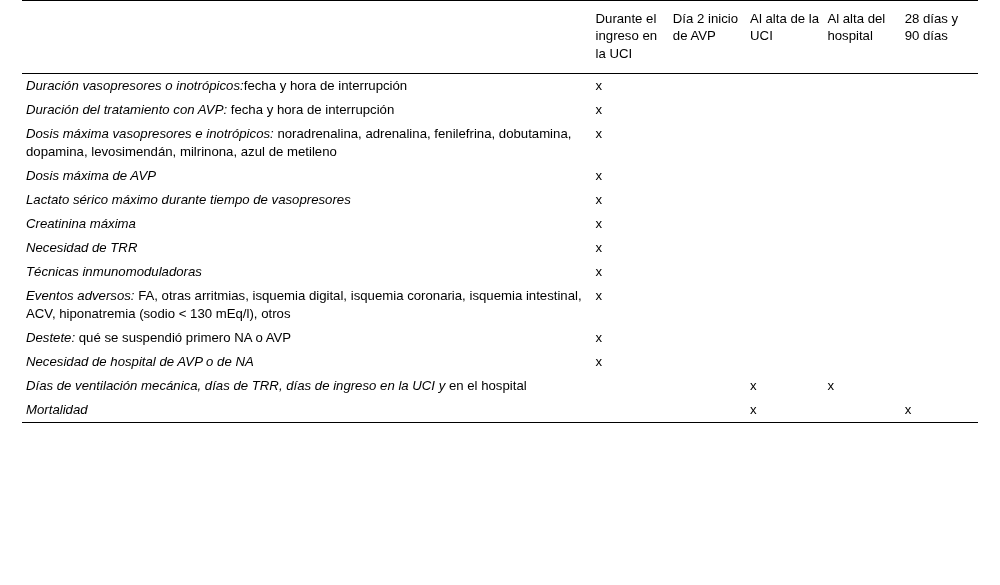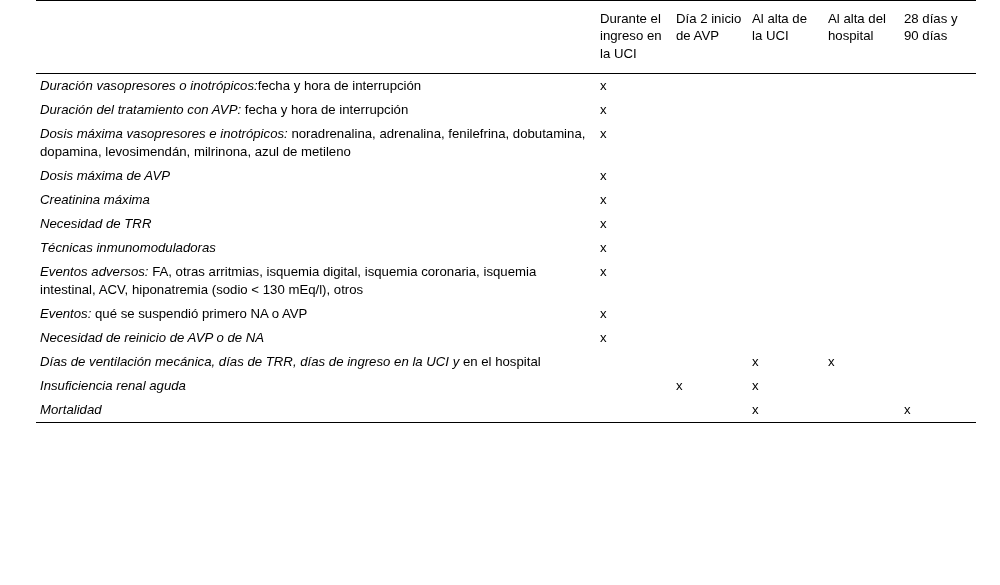--- a/index.html
+++ b/index.html
@@ -12,21 +12,21 @@
     height: 585px;
     font-family: "Liberation Sans", sans-serif;
     color: #000000;
     overflow: hidden;
   }
   .page {
     position: relative;
     width: 1000px;
     height: 426px;
     box-sizing: border-box;
-    padding: 0 36px;
+    padding: 0 22px;
   }
   table.data-table {
     width: 100%;
     border-collapse: collapse;
     table-layout: fixed;
     font-size: 13.2px;
   }
   table.data-table thead tr.head-row th {
     vertical-align: top;
     text-align: left;
@@ -110,20 +110,28 @@
         </tr>
         <tr>
           <td class="desc"><em>Dosis máxima de AVP</em><span></span></td>
           <td class="mark">x</td>
           <td class="mark"></td>
           <td class="mark"></td>
           <td class="mark"></td>
           <td class="mark"></td>
         </tr>
         <tr>
+          <td class="desc"><em>Lactato sérico máximo durante tiempo de vasopresores</em><span></span></td>
+          <td class="mark">x</td>
+          <td class="mark"></td>
+          <td class="mark"></td>
+          <td class="mark"></td>
+          <td class="mark"></td>
+        </tr>
+        <tr>
           <td class="desc"><em>Creatinina máxima</em><span></span></td>
           <td class="mark">x</td>
           <td class="mark"></td>
           <td class="mark"></td>
           <td class="mark"></td>
           <td class="mark"></td>
         </tr>
         <tr>
           <td class="desc"><em>Necesidad de TRR</em><span></span></td>
           <td class="mark">x</td>
@@ -142,49 +150,41 @@
         </tr>
         <tr>
           <td class="desc"><em>Eventos adversos:</em><span> FA, otras arritmias, isquemia digital, isquemia coronaria, isquemia intestinal, ACV, hiponatremia (sodio &lt;  130  mEq/l), otros</span></td>
           <td class="mark">x</td>
           <td class="mark"></td>
           <td class="mark"></td>
           <td class="mark"></td>
           <td class="mark"></td>
         </tr>
         <tr>
-          <td class="desc"><em>Eventos:</em><span> qué se suspendió primero NA o AVP</span></td>
+          <td class="desc"><em>Destete:</em><span> qué se suspendió primero NA o AVP</span></td>
           <td class="mark">x</td>
           <td class="mark"></td>
           <td class="mark"></td>
           <td class="mark"></td>
           <td class="mark"></td>
         </tr>
         <tr>
-          <td class="desc"><em>Necesidad de reinicio de AVP o de NA</em><span></span></td>
+          <td class="desc"><em>Necesidad de hospital de AVP o de NA</em><span></span></td>
           <td class="mark">x</td>
           <td class="mark"></td>
           <td class="mark"></td>
           <td class="mark"></td>
           <td class="mark"></td>
         </tr>
         <tr>
           <td class="desc"><em>Días de ventilación mecánica, días de TRR, días de ingreso en la UCI y</em><span> en el hospital</span></td>
           <td class="mark"></td>
           <td class="mark"></td>
           <td class="mark">x</td>
           <td class="mark">x</td>
-          <td class="mark"></td>
-        </tr>
-        <tr>
-          <td class="desc"><em>Insuficiencia renal aguda</em><span></span></td>
-          <td class="mark"></td>
-          <td class="mark">x</td>
-          <td class="mark">x</td>
-          <td class="mark"></td>
           <td class="mark"></td>
         </tr>
         <tr class="rule-bottom">
           <td class="desc"><em>Mortalidad</em><span></span></td>
           <td class="mark"></td>
           <td class="mark"></td>
           <td class="mark">x</td>
           <td class="mark"></td>
           <td class="mark">x</td>
         </tr>

